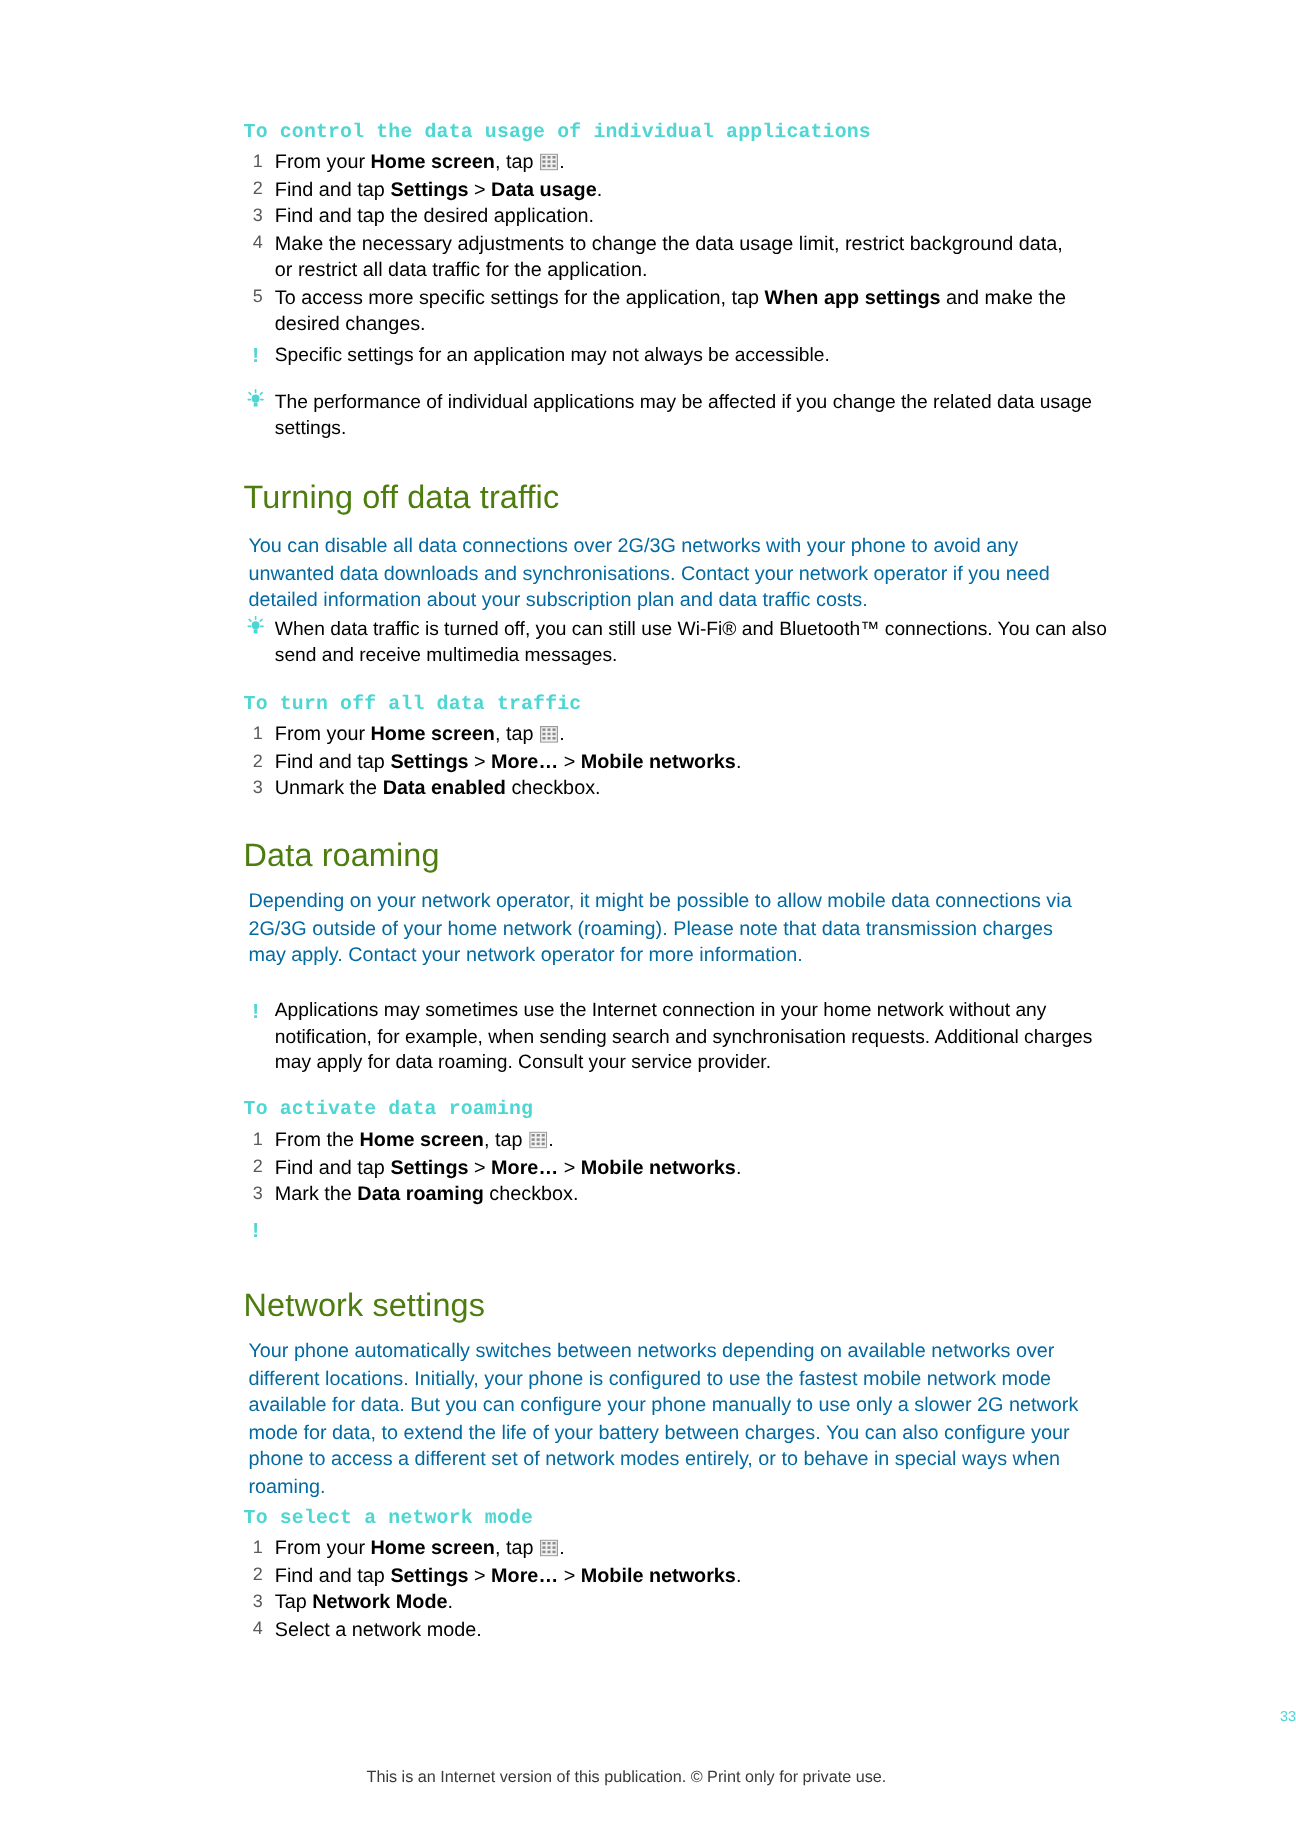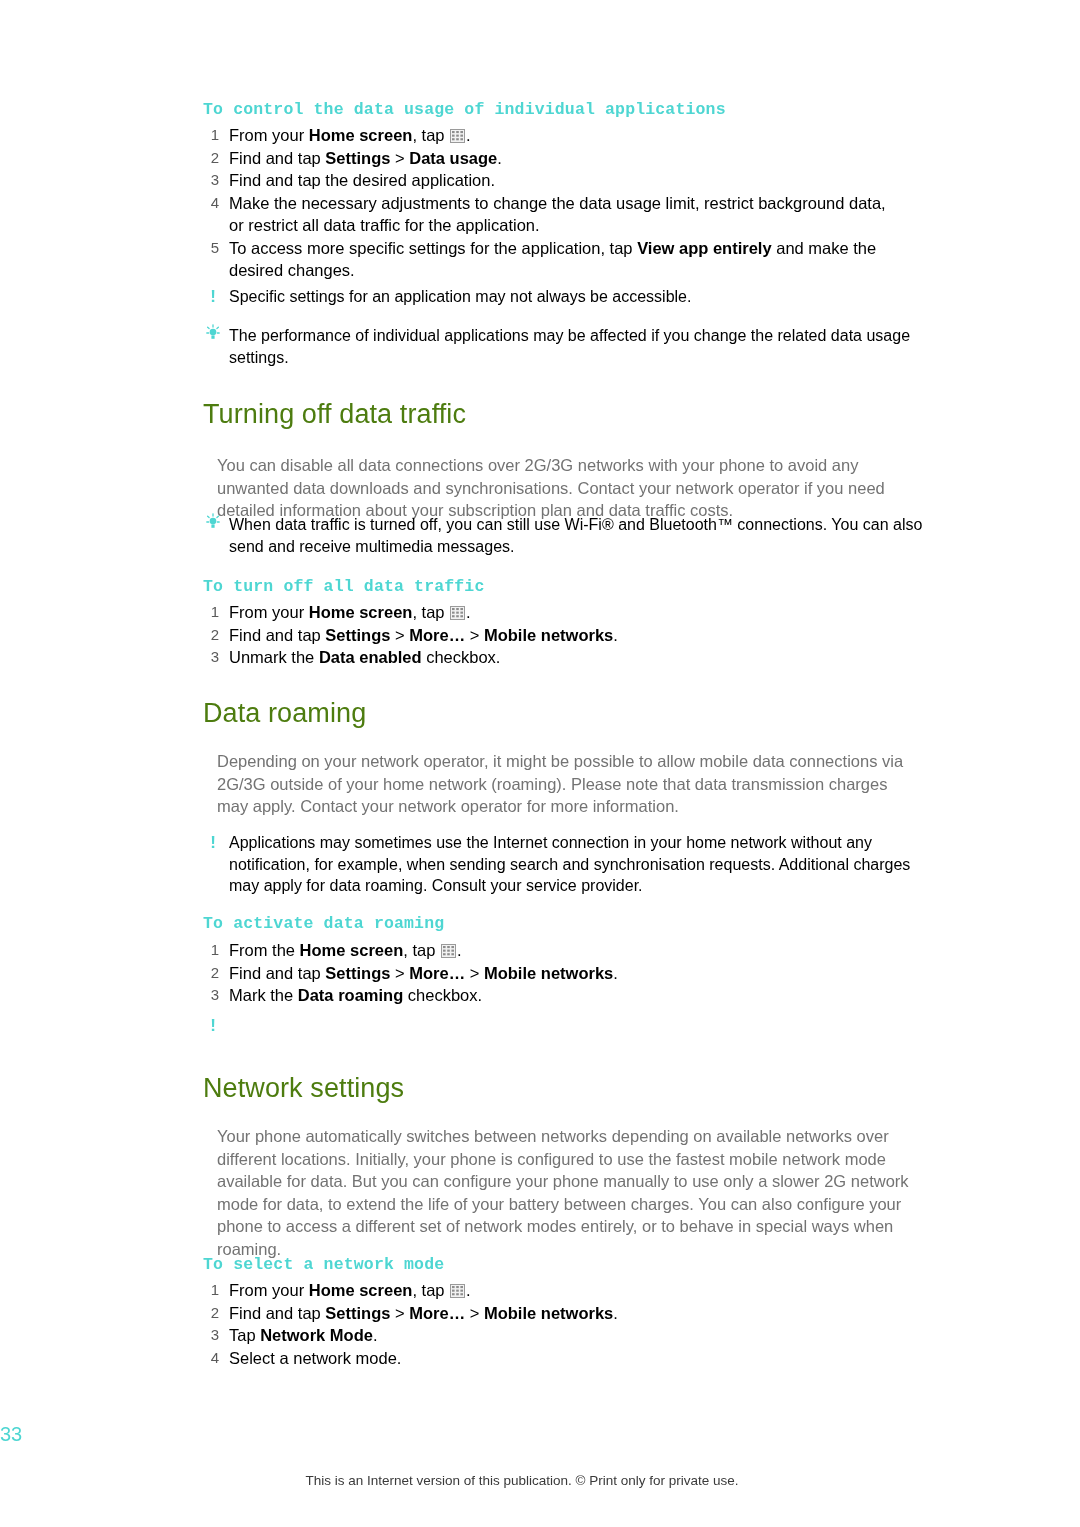--- a/index.html
+++ b/index.html
@@ -44,22 +44,22 @@
     margin: 0;
     padding: 0;
     letter-spacing: 0.15px;
     font-family: Liberation Mono, monospace;
   }
 
   
   p.body {
     font-size: 16.5px;
     line-height: 22.5px;
-    margin: 14px;
-    color: #737373;
+    margin: 4px;
+    color: #0369a1;
   }
 
   
   ol.steps {
     list-style: none;
     margin: 0;
     padding: 0;
   }
   ol.steps li {
     position: relative;
@@ -118,22 +118,22 @@
     margin: 0 1px;
   }
   .keypad-icon svg { display: block; }
 
   
   .page-number {
     position: absolute;
     left: 0;
     top: 1423px;
     width: 1080px;
-    text-align: left;
-    font-size: 20px;
+    text-align: right;
+    font-size: 12px;
     color: #4ed6d2;
   }
   .footer-note {
     position: absolute;
     left: 0;
     top: 1473px;
     width: 1044px;
     text-align: center;
     font-size: 13.5px;
     color: #3a3a3a;
@@ -178,21 +178,21 @@
         <li>
           <span class="num">3</span>
           <span>Find and tap the desired application.</span>
         </li>
         <li>
           <span class="num">4</span>
           <span>Make the necessary adjustments to change the data usage limit, restrict background data, or restrict all data traffic for the application.</span>
         </li>
         <li>
           <span class="num">5</span>
-          <span>To access more specific settings for the application, tap <b>View app entirely</b> and make the desired changes.</span>
+          <span>To access more specific settings for the application, tap <b>When app settings</b> and make the desired changes.</span>
         </li>
       </ol>
     </div>
 
     <div class="note blk l-left" style="top:286px; width:700px;">
       <span class="marker">!</span>
       <span>Specific settings for an application may not always be accessible.</span>
     </div>
 
     <div class="note tip blk" style="top:325px; left:203px; width:710px;">

